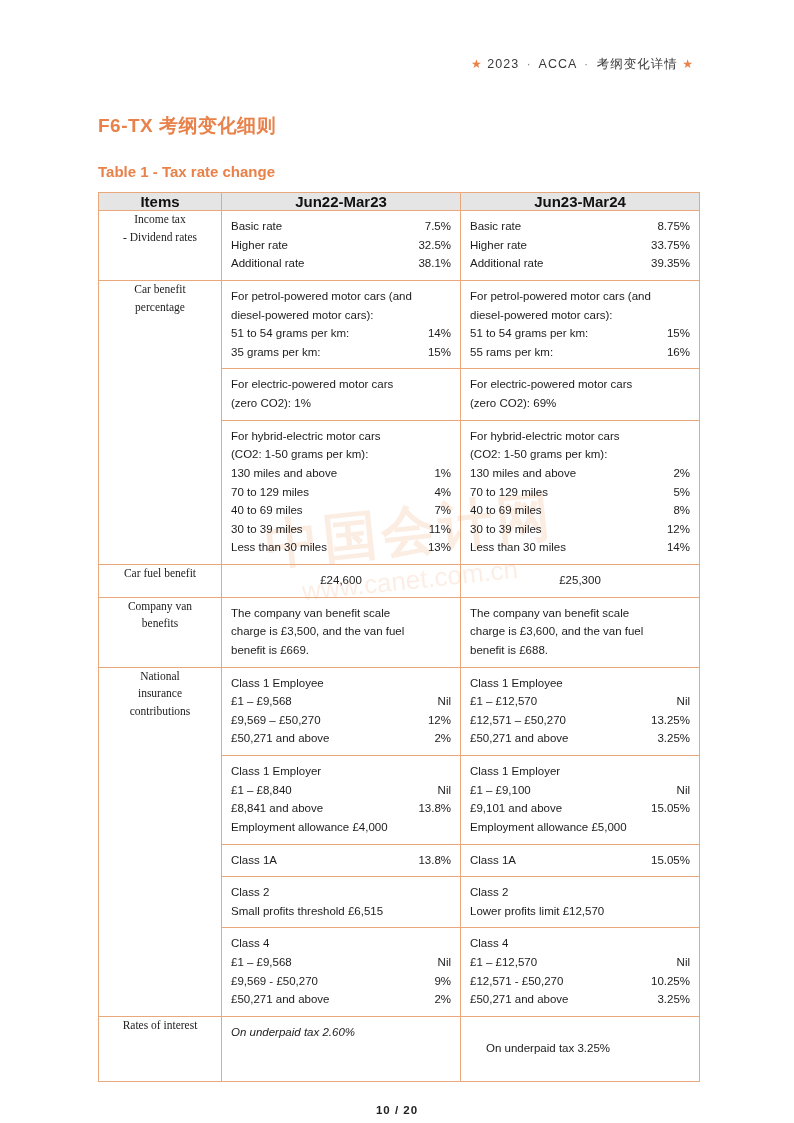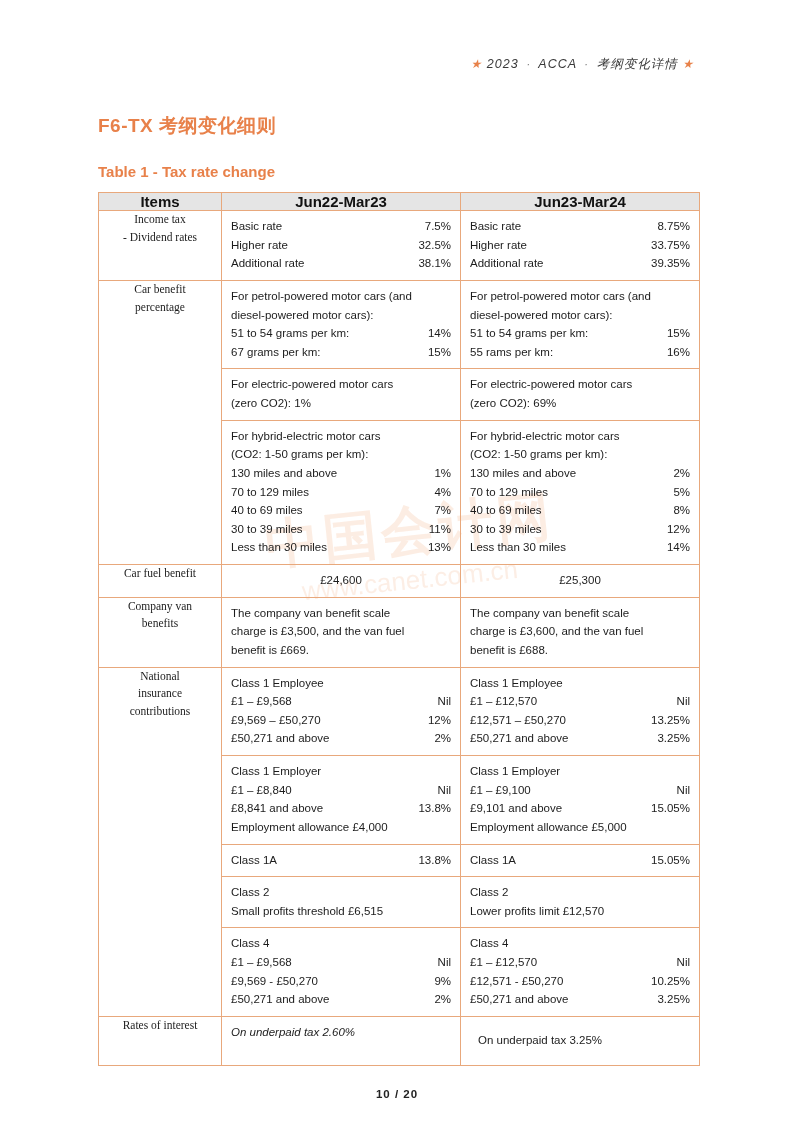--- a/index.html
+++ b/index.html
@@ -58,21 +58,20 @@
   .content {
     position: relative;
     z-index: 2;
   }
   .header {
     text-align: right;
     padding: 56px 100px 0 0;
     font-size: 12.5px;
     color: #3a3a3a;
     letter-spacing: 1px;
-    font-style: italic;
   }
   .header .star {
     color: #e8824a;
     font-size: 12px;
   }
   .header .dot {
     color: #888;
     padding: 0 3px;
   }
   h1.doc-title {
@@ -228,21 +227,21 @@
             <td class="data-cell" style="padding: 0px;">
               <div>
                 <div style="padding: 6px 9px 7px;">
                   <div class="plain-line">For petrol-powered motor cars (and</div>
                   <div class="plain-line">diesel-powered motor cars):</div>
                   <div class="row-line">
                     <span class="lbl">51 to 54 grams per km:</span>
                     <span class="val">14%</span>
                   </div>
                   <div class="row-line">
-                    <span class="lbl">67 grams per km:</span>
+                    <span class="lbl">35 grams per km:</span>
                     <span class="val">15%</span>
                   </div>
                 </div>
                 <div style="padding: 6px 9px 7px; border-top: 1px solid rgb(232, 168, 124);">
                   <div class="plain-line">For electric-powered motor cars</div>
                   <div class="plain-line">(zero CO2): 1%</div>
                 </div>
                 <div style="padding: 6px 9px 7px; border-top: 1px solid rgb(232, 168, 124);">
                   <div class="plain-line">For hybrid-electric motor cars</div>
                   <div class="plain-line">(CO2: 1-50 grams per km):</div>
@@ -480,21 +479,21 @@
             <td class="item-cell">
               <div>Rates of interest</div>
             </td>
             <td class="data-cell" style="padding: 0px;">
               <div>
                 <div style="padding: 6px 9px 7px; font-style: italic;">
                   <div class="plain-line">On underpaid tax 2.60%</div>
                 </div>
               </div>
             </td>
-            <td class="data-cell" style="padding: 8px;">
+            <td class="data-cell" style="padding: 16px;">
               <div>
                 <div style="padding: 6px 9px 7px;">
                   <div class="plain-line">On underpaid tax 3.25%</div>
                 </div>
               </div>
             </td>
           </tr>
         </tbody>
     </table>
 

